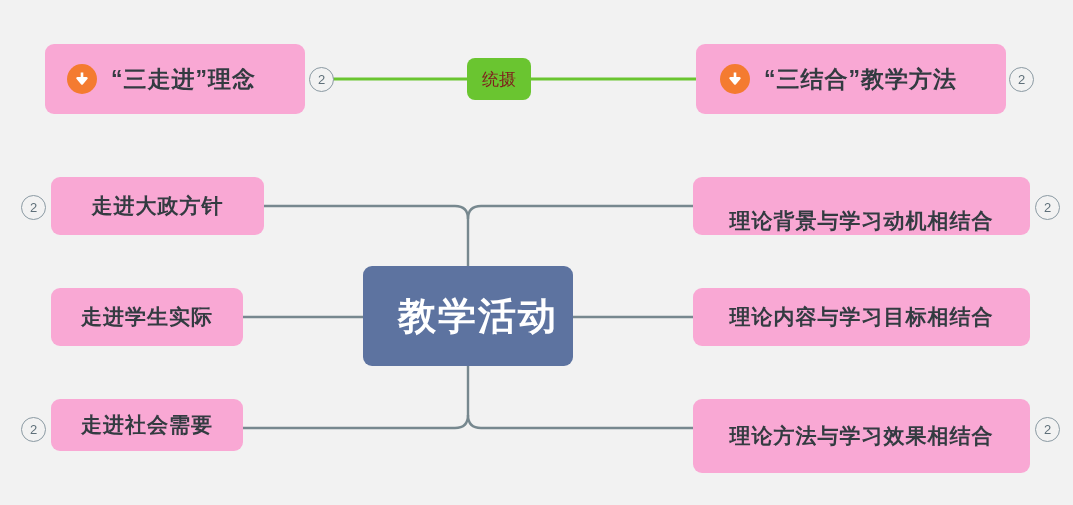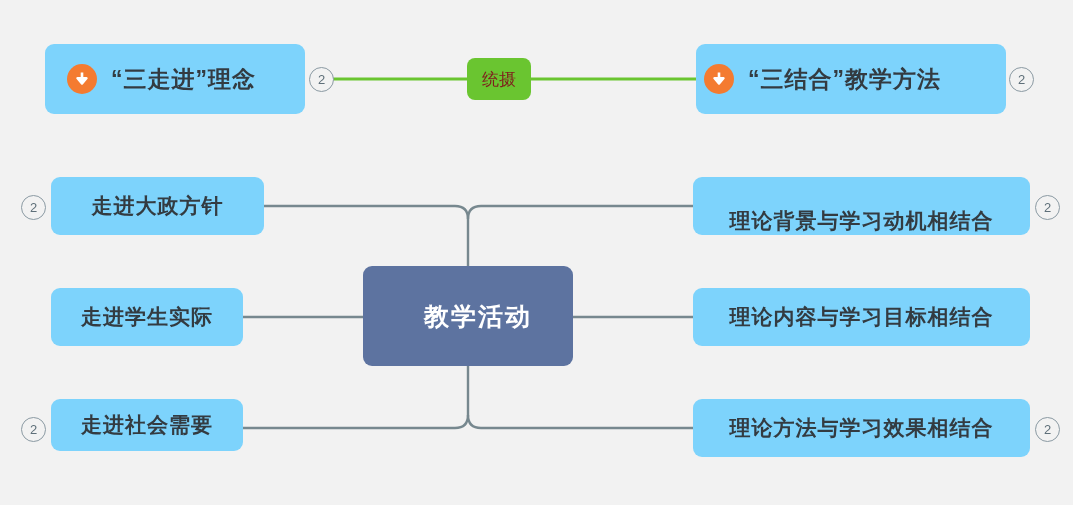--- a/index.html
+++ b/index.html
@@ -29,35 +29,35 @@
   .node {
     position: absolute;
     box-sizing: border-box;
     border-radius: 9px;
     display: flex;
     align-items: center;
     justify-content: center;
     white-space: nowrap;
   }
   .node-blue {
-    background: #7dd3fc;
+    background: #f9a8d4;
     color: #333b41;
   }
   .node-center {
     background: #5d73a0;
     color: #ffffff;
   }
   .node-label {
     font-weight: bold;
     letter-spacing: 1px;
   }
   .n-topic .node-label { font-size: 23px; }
   .n-branch .node-label { font-size: 21px; }
   .n-center .node-label {
-    font-size: 25px;
+    font-size: 38px;
     letter-spacing: 2px;
     margin-left: 20px;
   }
   .arrow-icon {
     width: 30px;
     height: 30px;
     border-radius: 50%;
     background: #f47b30;
     margin-right: 14px;
     flex: 0 0 auto;
@@ -124,21 +124,21 @@
     <span class="node-label">“三走进”理念</span>
   </div>
   <div class="badge" style="left:309px; top:67px;">
     <span>2</span>
   </div>
 
   <div class="link-label" style="left:467px; top:58px; width:64px; height:42px;">
     <span>统摄</span>
   </div>
 
-  <div class="node node-blue n-topic" style="left:696px; top:44px; width:310px; height:70px; justify-content:flex-start; padding-left:8px;">
+  <div class="node node-blue n-topic" style="left:696px; top:44px; width:310px; height:70px; justify-content:flex-start; padding-left:24px;">
     <span class="arrow-icon">
       <svg width="18" height="18" viewBox="0 0 18 18">
         <path d="M9 2.5 L9 10.5 M4.6 8.2 L9 13.4 L13.4 8.2 Z" fill="#ffffff" stroke="#ffffff" stroke-width="2.6" stroke-linejoin="round"></path>
       </svg>
     </span>
     <span class="node-label">“三结合”教学方法</span>
   </div>
   <div class="badge" style="left:1009px; top:67px;">
     <span>2</span>
   </div>
@@ -165,20 +165,20 @@
     <span class="node-label">理论背景与学习动机相结合</span>
   </div>
   <div class="badge" style="left:1035px; top:195px;">
     <span>2</span>
   </div>
 
   <div class="node node-blue n-branch" style="left:693px; top:288px; width:337px; height:58px;">
     <span class="node-label">理论内容与学习目标相结合</span>
   </div>
 
-  <div class="node node-blue n-branch" style="left:693px; top:399px; width:337px; height:58px;">
+  <div class="node node-blue n-branch" style="left:693px; top:399px; width:337px; height:74px;">
     <span class="node-label">理论方法与学习效果相结合</span>
   </div>
   <div class="badge" style="left:1035px; top:417px;">
     <span>2</span>
   </div>
 
 </div>
 
 </body></html>

